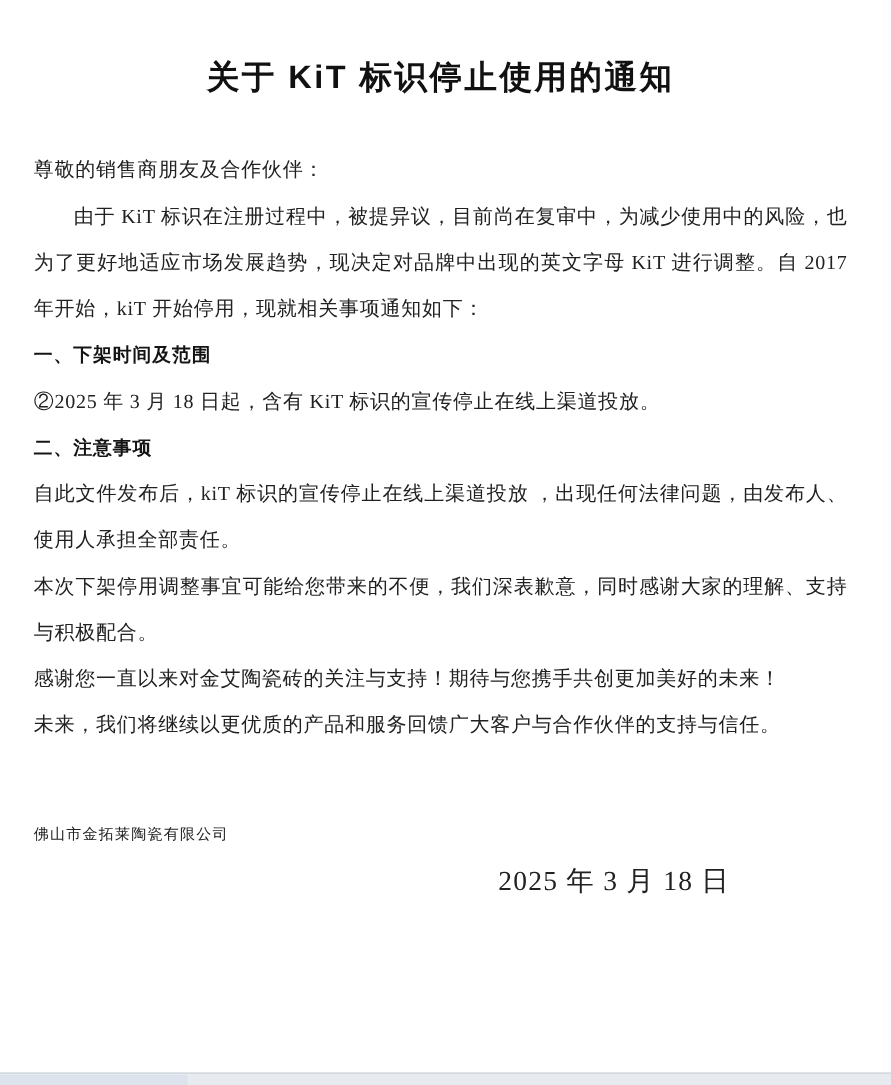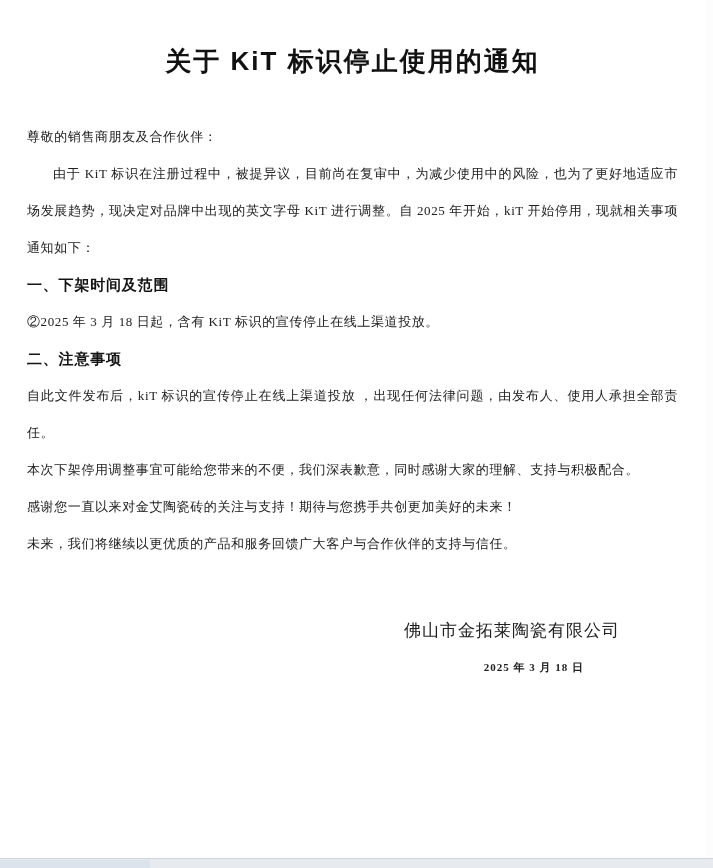--- a/index.html
+++ b/index.html
@@ -24,52 +24,51 @@
     text-align:center;
     font-family:"Liberation Sans","DejaVu Sans",sans-serif;
     font-weight:700;
     font-size:26px;
     line-height:42px;
     letter-spacing:2px;
     color:#111111;
   }
   p{margin:0;}
   .body-line{
-    font-size:13px;
+    font-size:16px;
     line-height:37px;
     letter-spacing:0.6px;
     text-align:justify;
   }
   .greeting{margin-top:36px;}
   .indent{text-indent:2em;}
   .section-heading{
     font-family:"Liberation Sans","DejaVu Sans",sans-serif;
     font-weight:700;
     font-size:15px;
     line-height:37px;
     letter-spacing:0.8px;
     color:#141414;
   }
   .signature-block{
     margin-top:50px;
   }
   .company-line{
-    font-size:17px;
+    font-size:12px;
     line-height:37px;
     letter-spacing:1px;
-    text-align:right;
+    text-align:left;
     padding-right:58px;
   }
   .date-line{
-    font-size:11px;
+    font-size:22px;
     line-height:37px;
     letter-spacing:1px;
     text-align:right;
     padding-right:94px;
-    font-weight:bold;
   }
   .bottom-bar{
     position:absolute;
     left:0;bottom:0;
     width:713px;height:10px;
     background:#e7ebf0;
     border-top:1px solid #cdd3da;
     box-sizing:border-box;
   }
   .bottom-bar .thumb{
@@ -81,21 +80,21 @@
 </style>
 </head>
 <body>
 
 <div class="page">
 
   <h1 class="doc-title">关于 KiT 标识停止使用的通知</h1>
 
   <p class="body-line greeting">尊敬的销售商朋友及合作伙伴：</p>
 
-  <p class="body-line indent">由于 KiT 标识在注册过程中，被提异议，目前尚在复审中，为减少使用中的风险，也为了更好地适应市场发展趋势，现决定对品牌中出现的英文字母 KiT 进行调整。自 2025 年开始，kiT 开始停用，现就相关事项通知如下：</p>
+  <p class="body-line indent">由于 KiT 标识在注册过程中，被提异议，目前尚在复审中，为减少使用中的风险，也为了更好地适应市场发展趋势，现决定对品牌中出现的英文字母 KiT 进行调整。自 2017 年开始，kiT 开始停用，现就相关事项通知如下：</p>
 
   <p class="section-heading">一、下架时间及范围</p>
 
 
   <p class="body-line">②2025 年 3 月 18 日起，含有 KiT 标识的宣传停止在线上渠道投放。</p>
 
   <p class="section-heading">二、注意事项</p>
 
   <p class="body-line">自此文件发布后，kiT 标识的宣传停止在线上渠道投放 ，出现任何法律问题，由发布人、使用人承担全部责任。</p>
 

